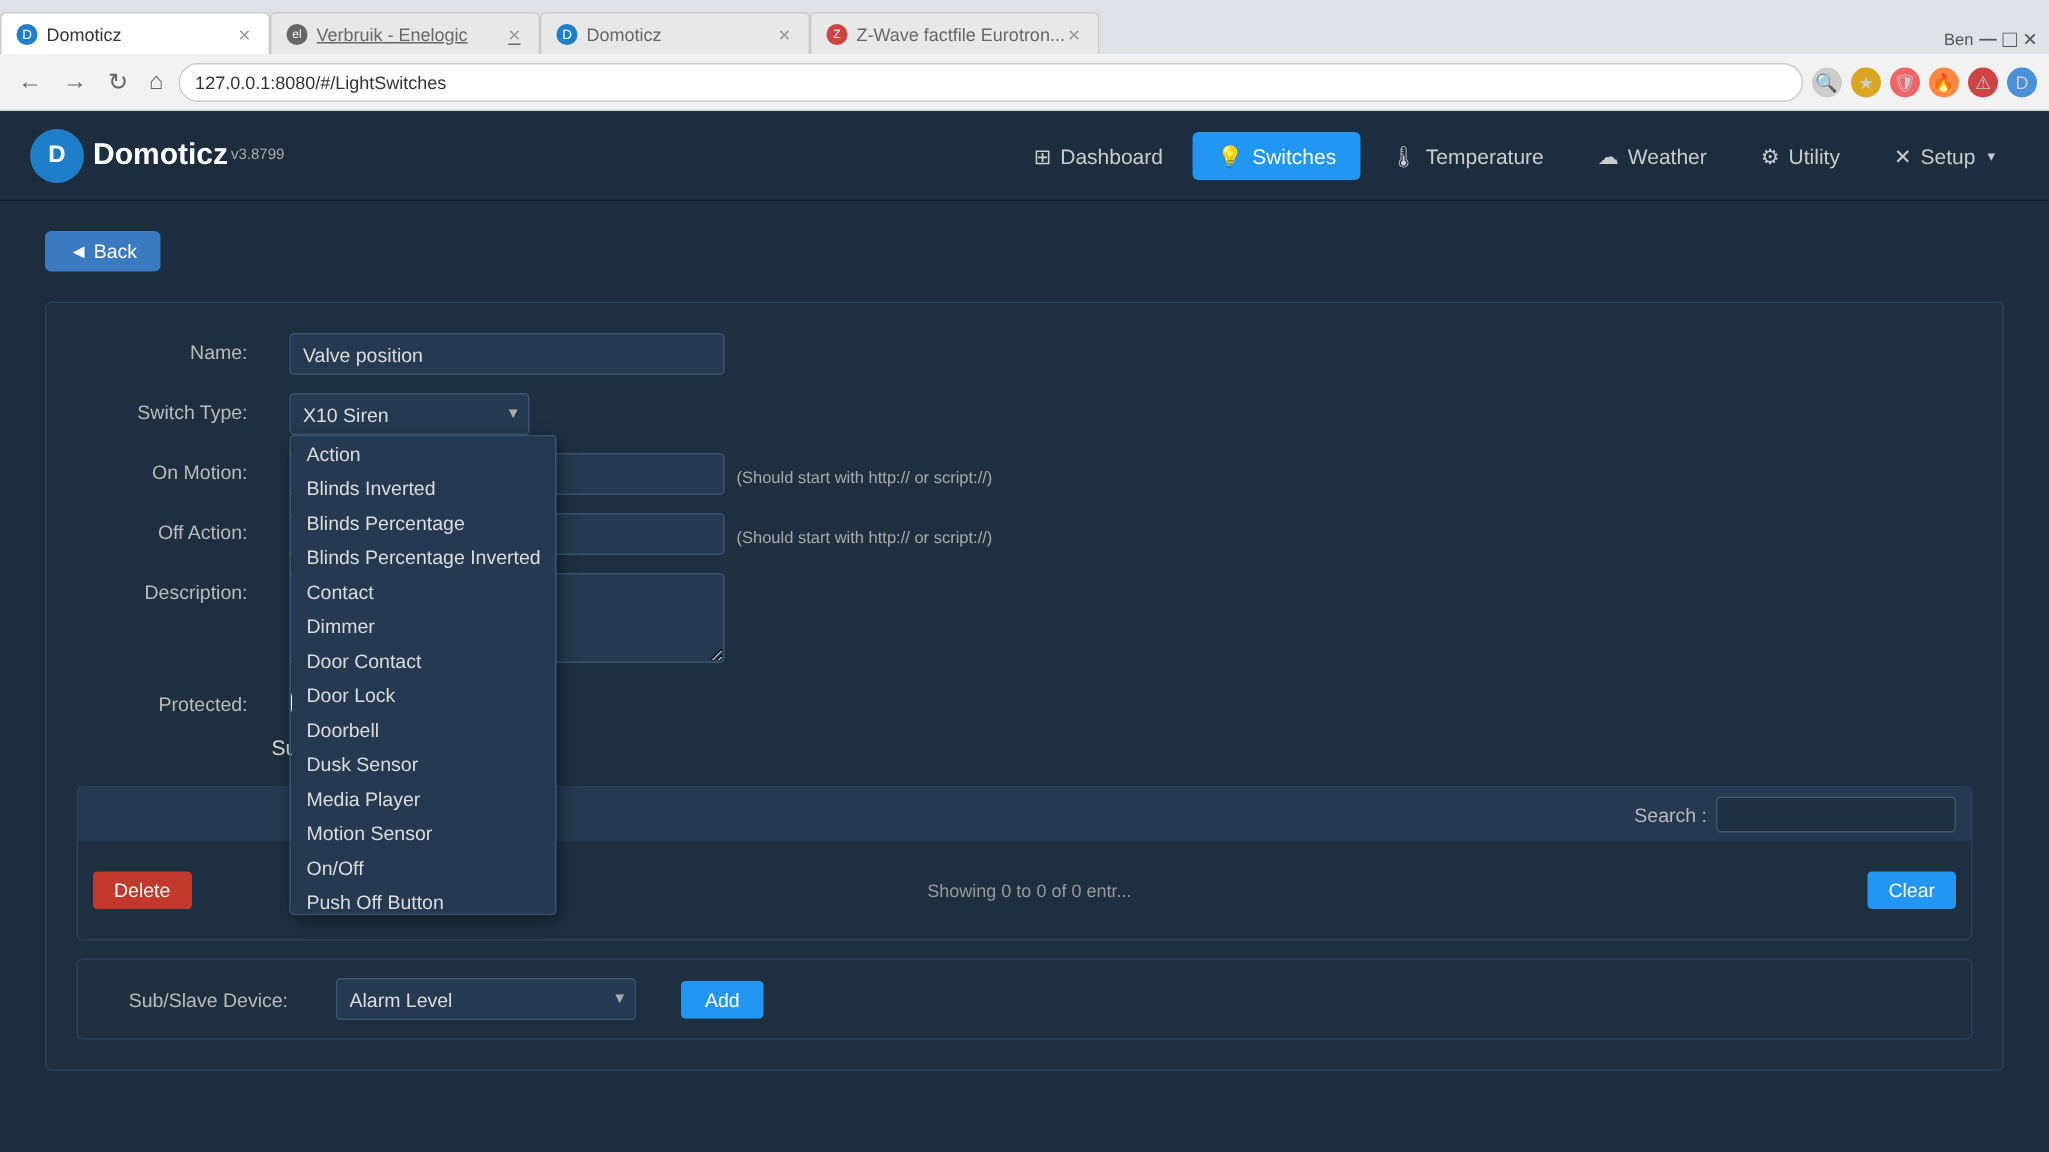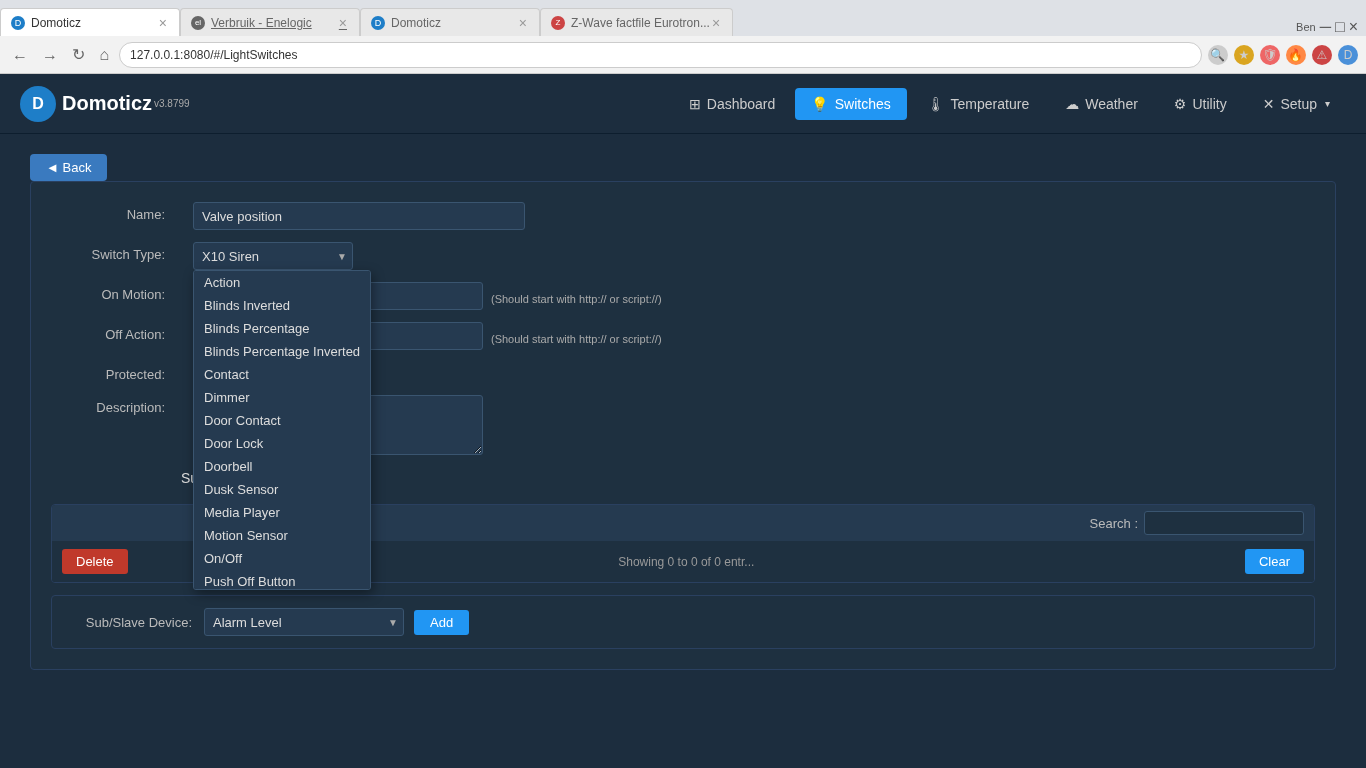--- a/index.html
+++ b/index.html
@@ -31,21 +31,21 @@
     .logo-text { color: #fff; font-size: 20px; font-weight: bold; }
     .logo-version { color: #aaa; font-size: 10px; margin-left: 2px; }
 
     .nav { display: flex; gap: 4px; }
     .nav-item { padding: 8px 16px; border-radius: 4px; cursor: pointer; font-size: 14px; color: #ccc; display: flex; align-items: center; gap: 6px; }
     .nav-item.switches { background: #2196f3; color: white; }
     .nav-item .nav-icon { font-size: 14px; }
 
     
     .content { padding: 20px 30px; }
-    .back-btn { background: #3a7abf; color: white; border: none; padding: 6px 16px; border-radius: 4px; cursor: pointer; font-size: 13px; display: inline-flex; align-items: center; gap: 4px; }
+    .back-btn { background: #3a7abf; color: white; border: none; padding: 6px 16px; border-radius: 4px; cursor: pointer; font-size: 13px; margin-bottom: 20px; display: inline-flex; align-items: center; gap: 4px; }
 
     
     .panel { background: #1e3040; border: 1px solid #2a4060; border-radius: 4px; padding: 20px; margin-bottom: 16px; }
 
     .form-row { display: flex; align-items: flex-start; margin-bottom: 12px; gap: 12px; }
     .form-label { width: 130px; text-align: right; padding-right: 16px; padding-top: 5px; color: #bbb; font-size: 13px; }
     .form-control { flex: 1; max-width: 500px; }
     .form-input { width: 100%; height: 28px; background: #253a50; border: 1px solid #3a5570; color: #ddd; padding: 0 8px; border-radius: 3px; font-size: 13px; }
     .form-select-wrapper { position: relative; display: inline-block; width: 160px; }
     .form-select { width: 100%; height: 28px; background: #253a50; border: 1px solid #3a5570; color: #ddd; padding: 0 8px; border-radius: 3px; font-size: 13px; appearance: none; cursor: pointer; }
@@ -58,38 +58,38 @@
     .subslave-header { font-size: 14px; color: #ddd; margin-bottom: 10px; }
     .subslave-panel { background: #1e3040; border: 1px solid #2a4060; border-radius: 4px; padding: 0; overflow: hidden; }
 
     
     .table-header { background: #253a50; padding: 6px 10px; display: flex; align-items: center; justify-content: flex-end; }
     .search-label { color: #bbb; margin-right: 6px; font-size: 13px; margin-left: 43px; }
     .search-input { height: 24px; width: 160px; background: #1e3040; border: 1px solid #3a5570; color: #ddd; padding: 0 6px; border-radius: 3px; font-size: 12px; }
     .table-col-header { background: #253a50; border-bottom: 2px solid #1e3040; }
     .table-col-header th { padding: 8px 10px; text-align: left; color: #bbb; font-size: 13px; font-weight: normal; }
     .table-empty { text-align: center; color: #999; padding: 14px; font-size: 13px; background: #f8f8f8; }
-    .table-footer { background: #1e3040; padding: 8px 10px; display: flex; align-items: center; justify-content: space-between; }
+    .table-footer { background: #1e3040; padding: 20px 10px; display: flex; align-items: center; justify-content: space-between; }
     .table-footer-text { color: #999; font-size: 12px; }
     .delete-btn { background: #c0392b; color: white; border: none; padding: 5px 14px; border-radius: 3px; cursor: pointer; font-size: 13px; }
     .clear-btn { background: #2196f3; color: white; border: none; padding: 5px 14px; border-radius: 3px; cursor: pointer; font-size: 13px; }
 
     
-    .add-row { background: #1e3040; border: 1px solid #2a4060; border-radius: 4px; padding: 12px 20px; display: flex; align-items: center; margin-top: 12px; }
+    .add-row { background: #1e3040; border: 1px solid #2a4060; border-radius: 4px; padding: 12px 20px; display: flex; align-items: center; margin-top: 12px; gap: 20px; }
     .add-label { color: #bbb; font-size: 13px; margin-right: 12px; min-width: 120px; text-align: right; }
     .add-select-wrapper { position: relative; display: inline-block; width: 200px; margin-right: 10px; }
     .add-select { width: 100%; height: 28px; background: #253a50; border: 1px solid #3a5570; color: #ddd; padding: 0 8px; border-radius: 3px; font-size: 13px; appearance: none; }
     .add-btn { background: #2196f3; color: white; border: none; padding: 5px 16px; border-radius: 3px; cursor: pointer; font-size: 13px; }
 
     
     .dropdown-overlay { position: absolute; z-index: 1000; }
     .dropdown-list { background: #253a50; border: 1px solid #3a5570; border-radius: 3px; min-width: 160px; max-height: 320px; overflow-y: auto; box-shadow: 2px 4px 12px rgba(0,0,0,0.4); }
     .dropdown-list .item { padding: 4px 10px; color: #ddd; font-size: 13px; cursor: pointer; }
 
-    .full-width-input { width: 332px; }
+    .full-width-input { width: 290px; }
 
     table.data-table { width: 100%; border-collapse: collapse; }
     table.data-table th { padding: 8px 10px; text-align: left; color: #bbb; font-size: 13px; font-weight: bold; background: #253a50; border-bottom: 2px solid #1e3040; }
 
     .dropdown-container { position: relative; }
   </style>
 </head>
 <body>
 
 <div class="browser-chrome">
@@ -231,30 +231,30 @@
 
       <div class="form-row">
         <div class="form-label">Off Action:</div>
         <div class="form-control" style="display:flex; align-items:center;">
           <input class="form-input" type="text" style="width: 290px;" value="">
           <span class="form-hint">(Should start with http:// or script://)</span>
         </div>
       </div>
 
       <div class="form-row">
+        <div class="form-label">Description:</div>
+        <div class="form-control">
+          <textarea class="form-textarea" style=""></textarea>
+        </div>
+      </div>
+
+      <div class="form-row">
         <div class="form-label">Protected:</div>
         <div class="form-control">
           <input type="checkbox" class="form-checkbox" style="">
-        </div>
-      </div>
-
-      <div class="form-row">
-        <div class="form-label">Description:</div>
-        <div class="form-control">
-          <textarea class="form-textarea" style=""></textarea>
         </div>
       </div>
 
       <div style="margin-top: 10px;">
         <div style="display:flex; align-items:center; margin-bottom: 8px;">
           <div style="width:130px;"></div>
           <span class="subslave-header">Sub/Slave Device</span>
         </div>
 
         <div class="subslave-panel">

